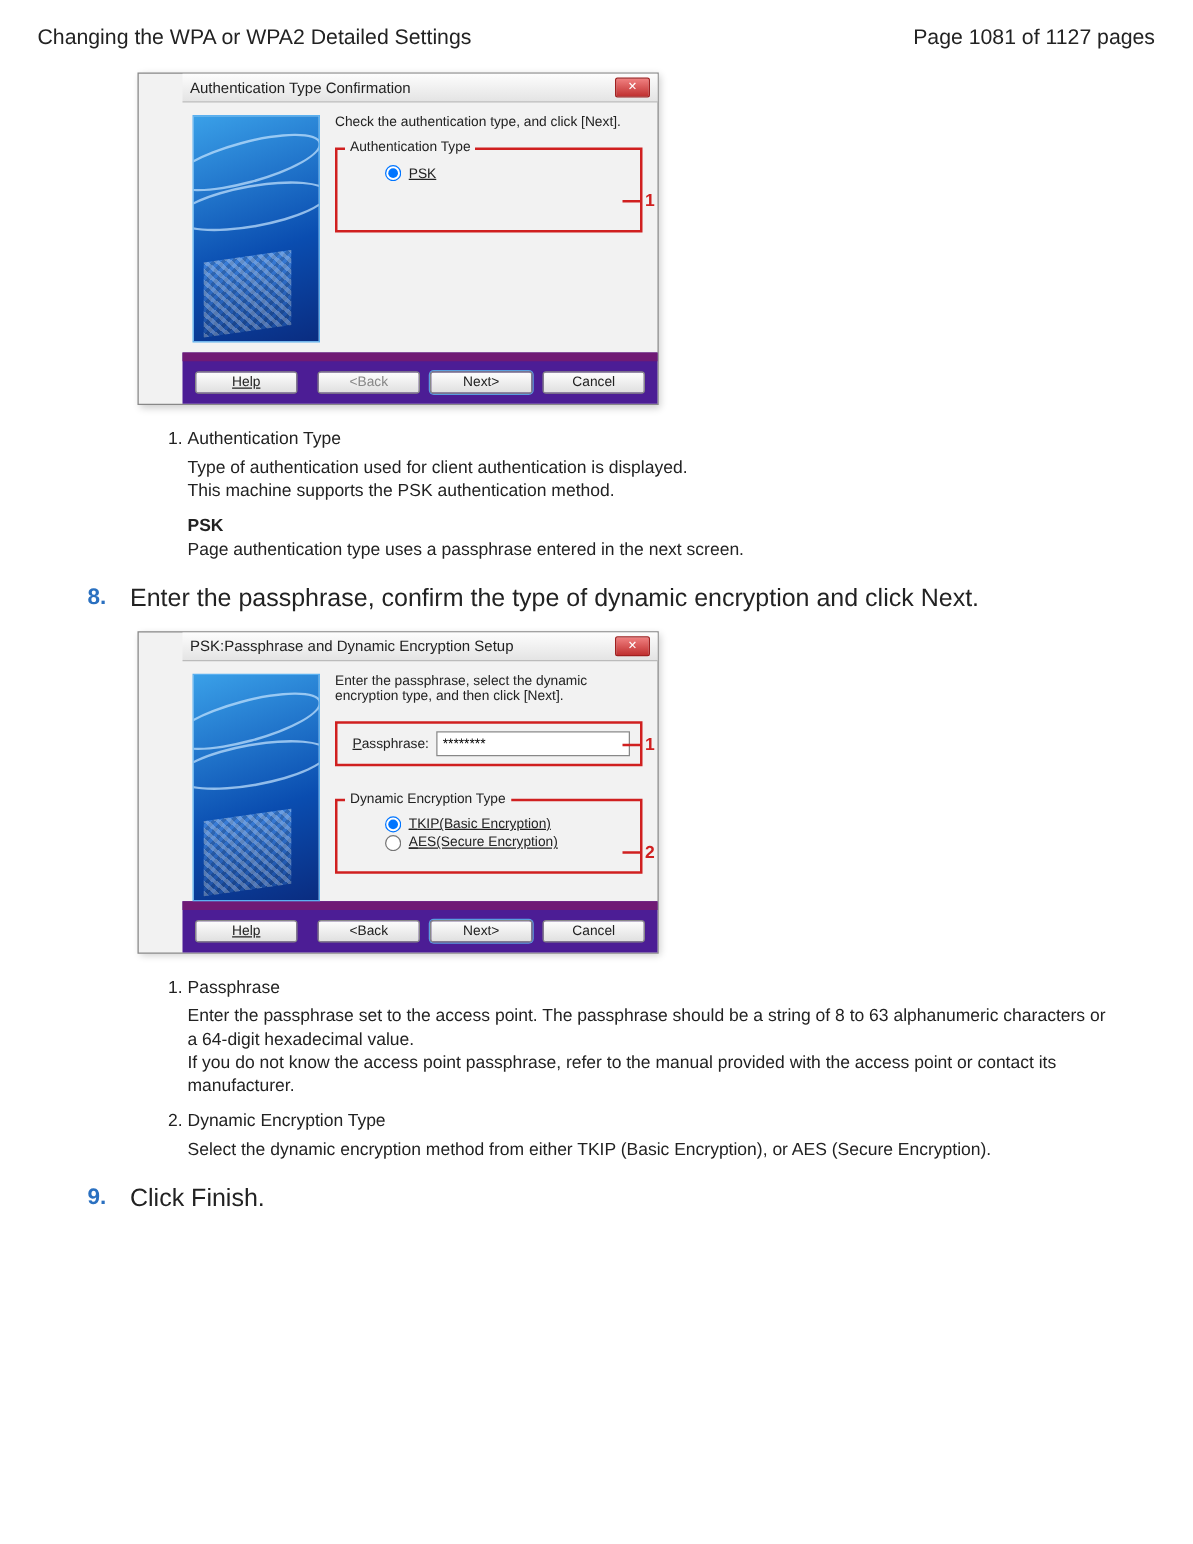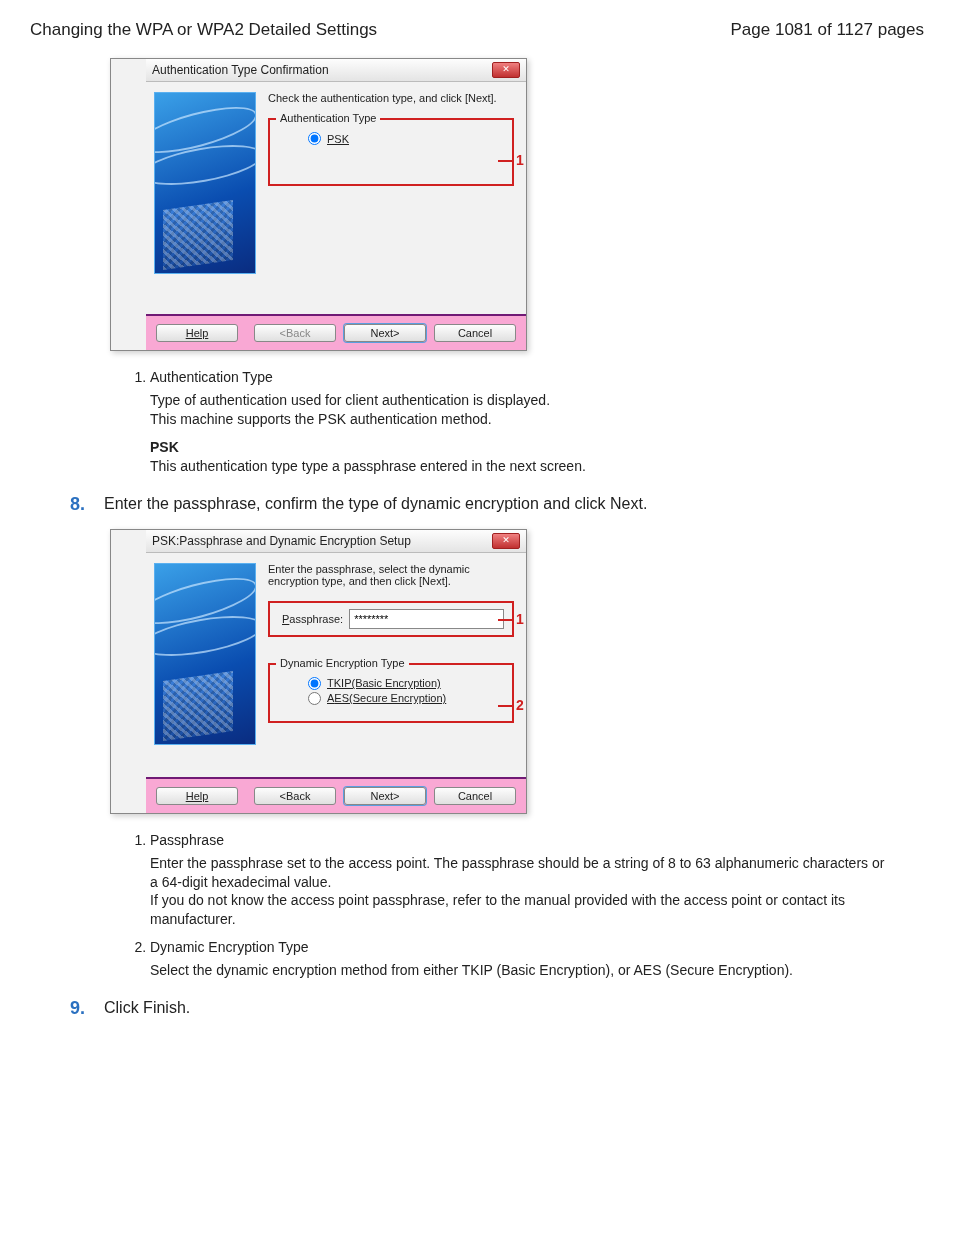--- a/index.html
+++ b/index.html
@@ -113,27 +113,26 @@
     display: flex;
     align-items: center;
     gap: 6px;
     font-size: 11px;
     margin: 2px 0 2px 30px;
   }
   .radio-row.indent-sm { margin-left: 30px; text-decoration: underline; }
   .radio-row input[type=radio] { margin:0; }
   .underline { text-decoration: underline; }
   .button-bar {
-    border-top: 2px solid #701a75;
+    border-top: 7px solid #701a75;
     padding: 8px 10px;
     display: flex;
     align-items: center;
     gap: 8px;
-    background: #f9a8d4;
-    margin-top: 32px;
+    background: #4c1d95;
   }
   .spacer { flex:1; }
   .win-btn {
     min-width: 60px;
     padding: 2px 10px;
     font-size: 11px;
     background: linear-gradient(#fdfdfd,#e0e0e0);
     border: 1px solid #888;
     border-radius: 3px;
     text-align:center;
@@ -191,21 +190,21 @@
     margin: 18px 0 14px 40px;
     gap: 10px;
   }
   .step-num {
     color: #2a70c0;
     font-weight: bold;
     font-size: 18px;
     min-width: 24px;
   }
   .step-text {
-    font-size: 16px;
+    font-size: 20px;
     padding-top: 1px;
   }
   .pass-row {
     display:flex;
     align-items:center;
     gap:6px;
     margin-left: 4px;
   }
 </style>
 </head>
@@ -250,21 +249,21 @@
   </div>
 </div>
 
 <div class="list-block">
   <ol class="num-list">
     <li>
       <div class="li-title">Authentication Type</div>
       <div class="li-body">Type of authentication used for client authentication is displayed.</div>
       <div class="li-body">This machine supports the PSK authentication method.</div>
       <div class="psk-label">PSK</div>
-      <div class="li-body">This authentication type type a passphrase entered in the next screen.</div>
+      <div class="li-body">Page authentication type uses a passphrase entered in the next screen.</div>
     </li>
   </ol>
 </div>
 
 <div class="step-row">
   <div class="step-num">8.</div>
   <div class="step-text">Enter the passphrase, confirm the type of dynamic encryption and click Next.</div>
 </div>
 
 <div class="dialog-wrap">

